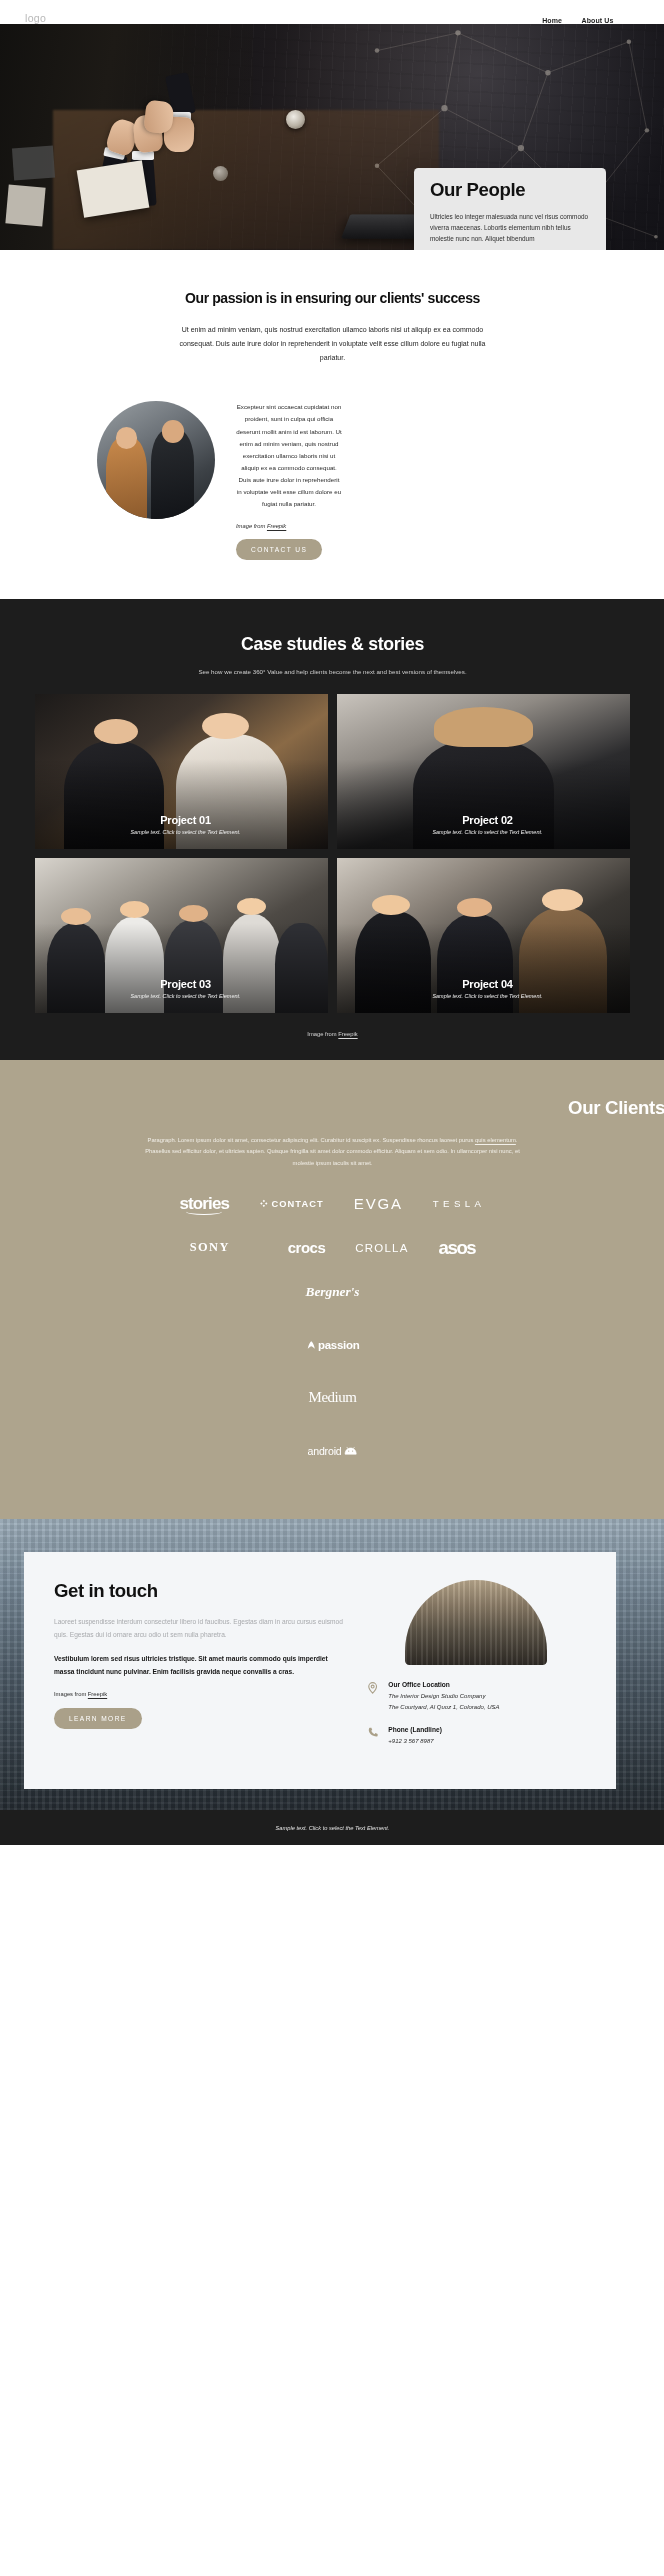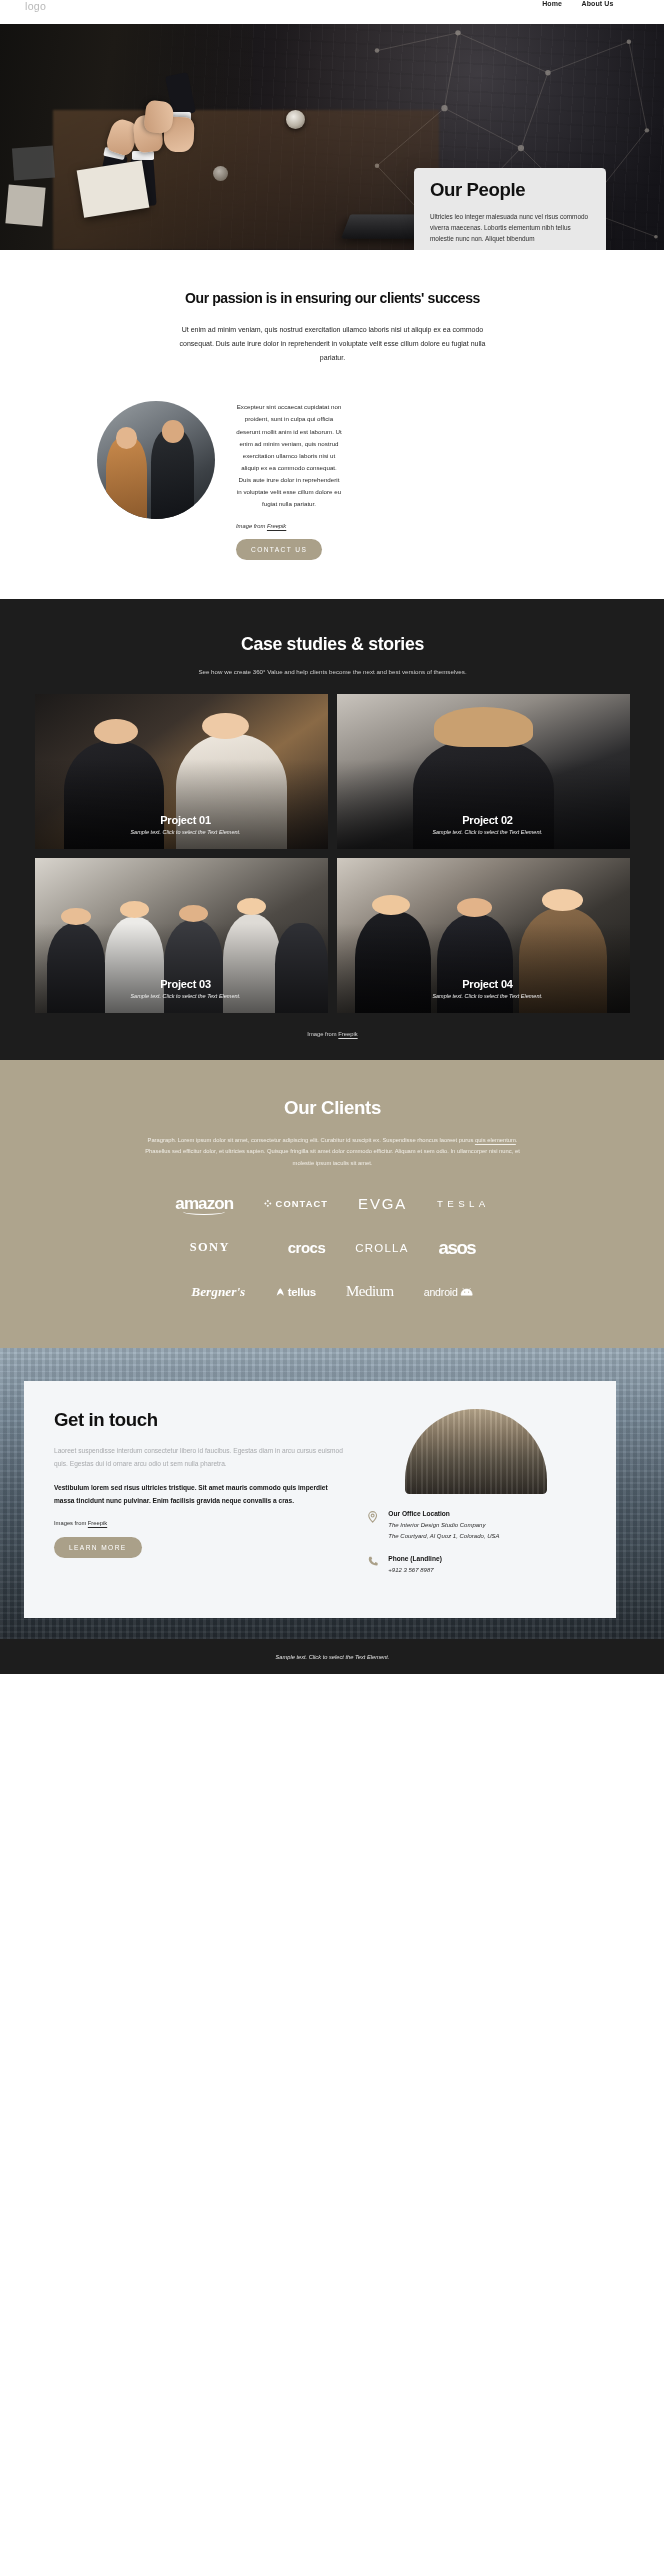--- a/index.html
+++ b/index.html
@@ -7,21 +7,21 @@
   body {
     font-family:"Liberation Sans", sans-serif;
     background:#ffffff;
     color:#1a1a1a;
     width:665px;
     overflow-x:hidden;
   }
 
   
   .nav {
-    height:24px; background:#fff; display:flex; align-items:flex-start;
+    height:24px; background:#fff; display:flex; align-items:flex-end;
     padding:0 25px; justify-content:space-between;
   }
   .logo { font-size:10.6px; color:#b9b9b9; letter-spacing:0.3px; font-weight:400; }
   .nav-links { display:flex; gap:19.5px; padding-right:26.6px; }
   .nav-links a { font-size:7px; font-weight:700; color:#1c1c1c; text-decoration:none; letter-spacing:0.1px; }
 
   
   .hero { position:relative; height:226px; overflow:hidden; }
   .hero-bg {
     position:absolute; inset:0;
@@ -158,21 +158,21 @@
   }
   .card .cap h3{ color:#fff; font-size:11px; font-weight:700; letter-spacing:-0.2px; }
   .card .cap span{
     display:block; margin-top:3.5px; color:#f0f0f0; font-size:5.5px; font-style:italic;
   }
   .cases .foot{ text-align:center; color:#d8d8d8; font-size:5.8px; margin-top:17.7px; }
   .cases .foot u{ text-underline-offset:1.8px; }
 
   
   .clients{ background:#aea48d; padding:37px 0 41px 0; }
-  .clients h2{ text-align:center; color:#fff; font-size:18.6px; font-weight:700; letter-spacing:-0.3px; }
+  .clients h2{ text-align:right; color:#fff; font-size:18.6px; font-weight:700; letter-spacing:-0.3px; }
   .clients p{
     max-width:381px; margin:16px auto 0 auto; text-align:center;
     color:#f2efe8; font-size:5.8px; line-height:2.0;
   }
   .clients p u{ text-underline-offset:1.8px; }
   .logos{ width:496px; margin:23px auto 0 auto; }
   .logo-row{ display:flex; justify-content:center; align-items:center; gap:30px; margin-bottom:21px; }
   .brand{ color:#fff; display:flex; align-items:center; justify-content:center; height:23px; }
   .b-amazon{ font-size:17px; font-weight:700; letter-spacing:-0.9px; position:relative; }
   .b-amazon::after{
@@ -383,45 +383,45 @@
     <span>Image from </span><u>Freepik</u>
   </div>
 </div>
 
 <div class="clients">
   <h2>Our Clients</h2>
   <p><span>Paragraph. Lorem ipsum dolor sit amet, consectetur adipiscing elit. Curabitur id suscipit ex. Suspendisse rhoncus laoreet purus </span><u>quis elementum</u><span>. Phasellus sed efficitur dolor, et ultricies sapien. Quisque fringilla sit amet dolor commodo efficitur. Aliquam et sem odio. In ullamcorper nisi nunc, et molestie ipsum iaculis sit amet.</span></p>
 
   <div class="logos">
     <div class="logo-row">
-      <div class="brand b-amazon">amazon</div>
+      <div class="brand b-amazon">stories</div>
       <div class="brand">
         <svg width="9.7" height="9.7" viewBox="0 0 24 24" fill="#fff" style="margin-right:2.7px;">
           <path d="M12 2 L15 5 L12 8 L9 5 Z M6 8 L9 11 L6 14 L3 11 Z M18 8 L21 11 L18 14 L15 11 Z M12 14 L15 17 L12 20 L9 17 Z"></path>
         </svg>
         <span class="b-binance">CONTACT</span>
       </div>
       <div class="brand b-evga">EVGA</div>
       <div class="brand b-tesla">TESLA</div>
     </div>
 
     <div class="logo-row">
       <div class="brand b-sony">SONY</div>
       <div class="brand b-crocs">crocs</div>
       <div class="brand b-crolla">CROLLA</div>
       <div class="brand b-asos">asos</div>
     </div>
 
-    <div class="logo-row" style="margin-bottom:4px;">
+    <div class="logo-row" style="margin-bottom:16px;flex-direction:column;">
       <div class="brand b-bergners">Bergner's</div>
       <div class="brand">
         <svg width="10.6" height="10.6" viewBox="0 0 24 24" fill="#fff" style="margin-right:1.8px;">
           <path d="M4 20 C6 10 10 4 12 3 C14 4 18 10 20 20 C16 16 14 14 12 14 C10 14 8 16 4 20 Z"></path>
         </svg>
-        <span class="b-unimed">tellus</span>
+        <span class="b-unimed">passion</span>
       </div>
       <div class="brand b-medium">Medium</div>
       <div class="brand">
         <span class="b-android">android</span>
         <svg width="13.3" height="9.7" viewBox="0 0 24 16" fill="#fff" style="margin-left:2.7px;">
           <path d="M2 14 C2 7 6.5 3 12 3 C17.5 3 22 7 22 14 Z M5 1 L7 4 M19 1 L17 4" stroke="#fff" stroke-width="1.2" fill="#fff"></path>
           <circle cx="8.5" cy="8.5" r="1.1" fill="#aea48d"></circle>
           <circle cx="15.5" cy="8.5" r="1.1" fill="#aea48d"></circle>
         </svg>
       </div>

